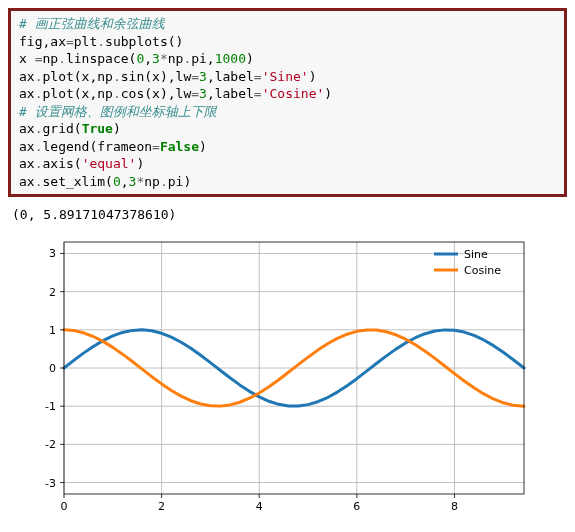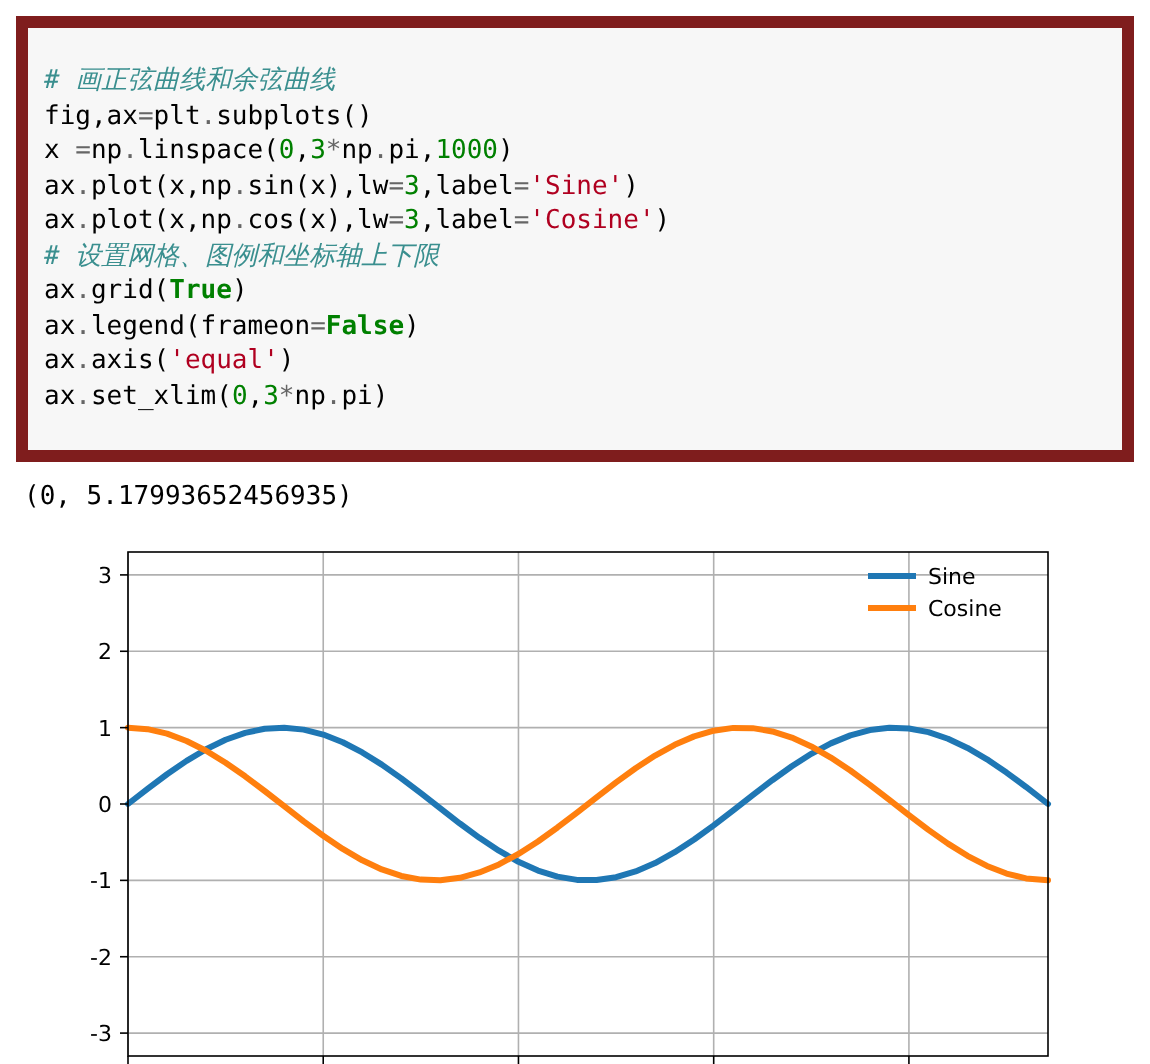--- a/index.html
+++ b/index.html
@@ -7,22 +7,22 @@
     padding: 8px;
     font-family: "DejaVu Sans Mono", Consolas, monospace;
     font-size: 13px;
     background: #fff;
     color: #000;
     width: 575px;
     box-sizing: border-box;
   }
   .code-block {
     background: #f7f7f7;
-    border: 6px solid #7f1d1d;
-    padding: 18px 8px;
+    border: 3px solid #7f1d1d;
+    padding: 4px 8px;
     line-height: 1.35;
     white-space: pre;
     overflow: hidden;
   }
   .c-comment { color: #3a8f8f; font-style: italic; }
   .c-kw      { color: #008000; font-weight: bold; }
   .c-op      { color: #666; }
   .c-num     { color: #008000; }
   .c-str     { color: #b00020; }
   .output {
@@ -41,21 +41,21 @@
 <span>fig,ax</span><span class="c-op">=</span><span>plt</span><span class="c-op">.</span><span>subplots()</span>
 <span>x </span><span class="c-op">=</span><span>np</span><span class="c-op">.</span><span>linspace(</span><span class="c-num">0</span><span>,</span><span class="c-num">3</span><span class="c-op">*</span><span>np</span><span class="c-op">.</span><span>pi,</span><span class="c-num">1000</span><span>)</span>
 <span>ax</span><span class="c-op">.</span><span>plot(x,np</span><span class="c-op">.</span><span>sin(x),lw</span><span class="c-op">=</span><span class="c-num">3</span><span>,label</span><span class="c-op">=</span><span class="c-str">'Sine'</span><span>)</span>
 <span>ax</span><span class="c-op">.</span><span>plot(x,np</span><span class="c-op">.</span><span>cos(x),lw</span><span class="c-op">=</span><span class="c-num">3</span><span>,label</span><span class="c-op">=</span><span class="c-str">'Cosine'</span><span>)</span>
 <span class="c-comment"># 设置网格、图例和坐标轴上下限</span>
 <span>ax</span><span class="c-op">.</span><span>grid(</span><span class="c-kw">True</span><span>)</span>
 <span>ax</span><span class="c-op">.</span><span>legend(frameon</span><span class="c-op">=</span><span class="c-kw">False</span><span>)</span>
 <span>ax</span><span class="c-op">.</span><span>axis(</span><span class="c-str">'equal'</span><span>)</span>
 <span>ax</span><span class="c-op">.</span><span>set_xlim(</span><span class="c-num">0</span><span>,</span><span class="c-num">3</span><span class="c-op">*</span><span>np</span><span class="c-op">.</span><span>pi)</span></div>
 
-<div class="output">(0, 5.17993652456935)</div>
+<div class="output">(0, 5.89171047378610)</div>
 
 <div class="chart-wrap">
   <svg id="chart-svg" width="520" height="290">
       <rect x="48" y="10" width="460" height="252" fill="#fff"></rect>
       <line x1="48" x2="48" y1="10" y2="262" stroke="#b0b0b0" stroke-width="0.8"></line>
       <line x1="145.61503176302915" x2="145.61503176302915" y1="10" y2="262" stroke="#b0b0b0" stroke-width="0.8"></line>
       <line x1="243.2300635260583" x2="243.2300635260583" y1="10" y2="262" stroke="#b0b0b0" stroke-width="0.8"></line>
       <line x1="340.84509528908745" x2="340.84509528908745" y1="10" y2="262" stroke="#b0b0b0" stroke-width="0.8"></line>
       <line x1="438.4601270521166" x2="438.4601270521166" y1="10" y2="262" stroke="#b0b0b0" stroke-width="0.8"></line>
       <line x1="48" x2="508" y1="250.54545454545456" y2="250.54545454545456" stroke="#b0b0b0" stroke-width="0.8"></line>

